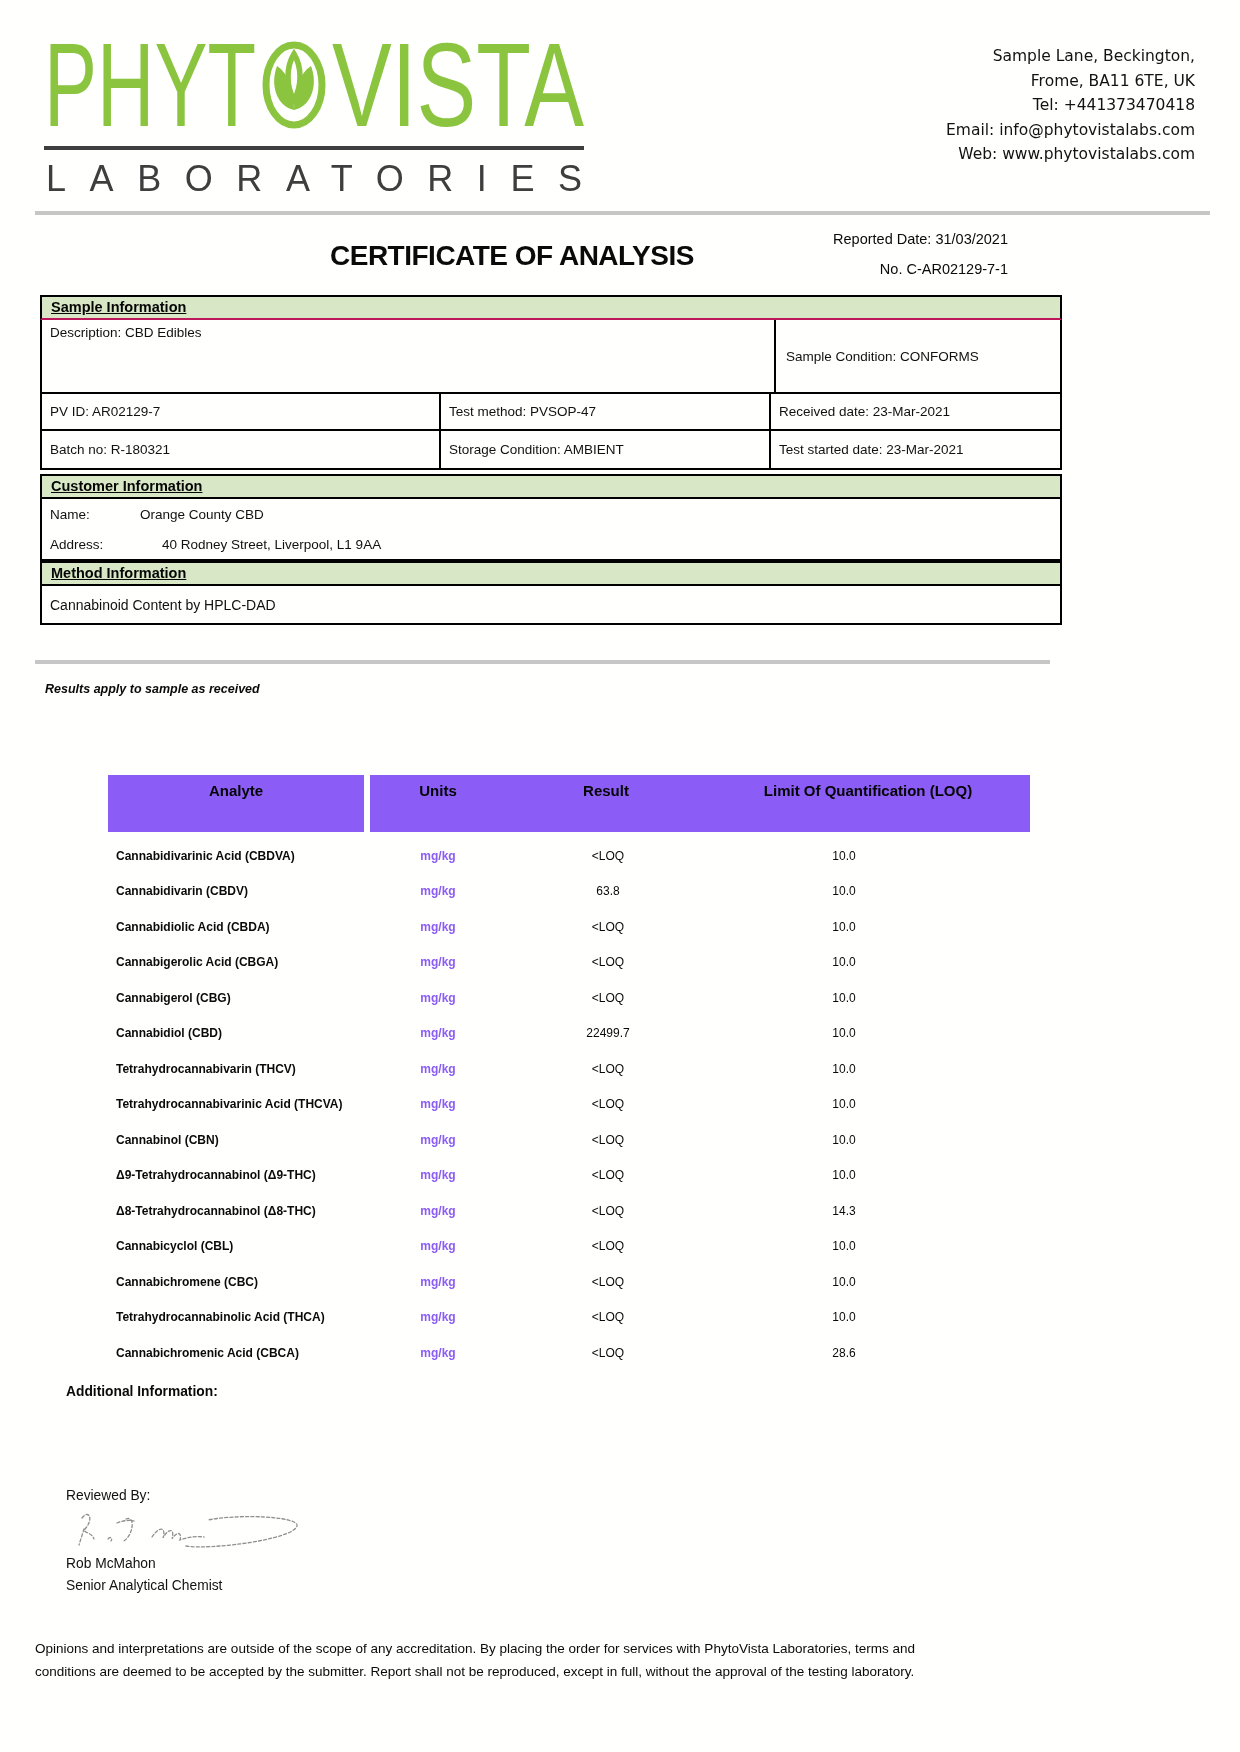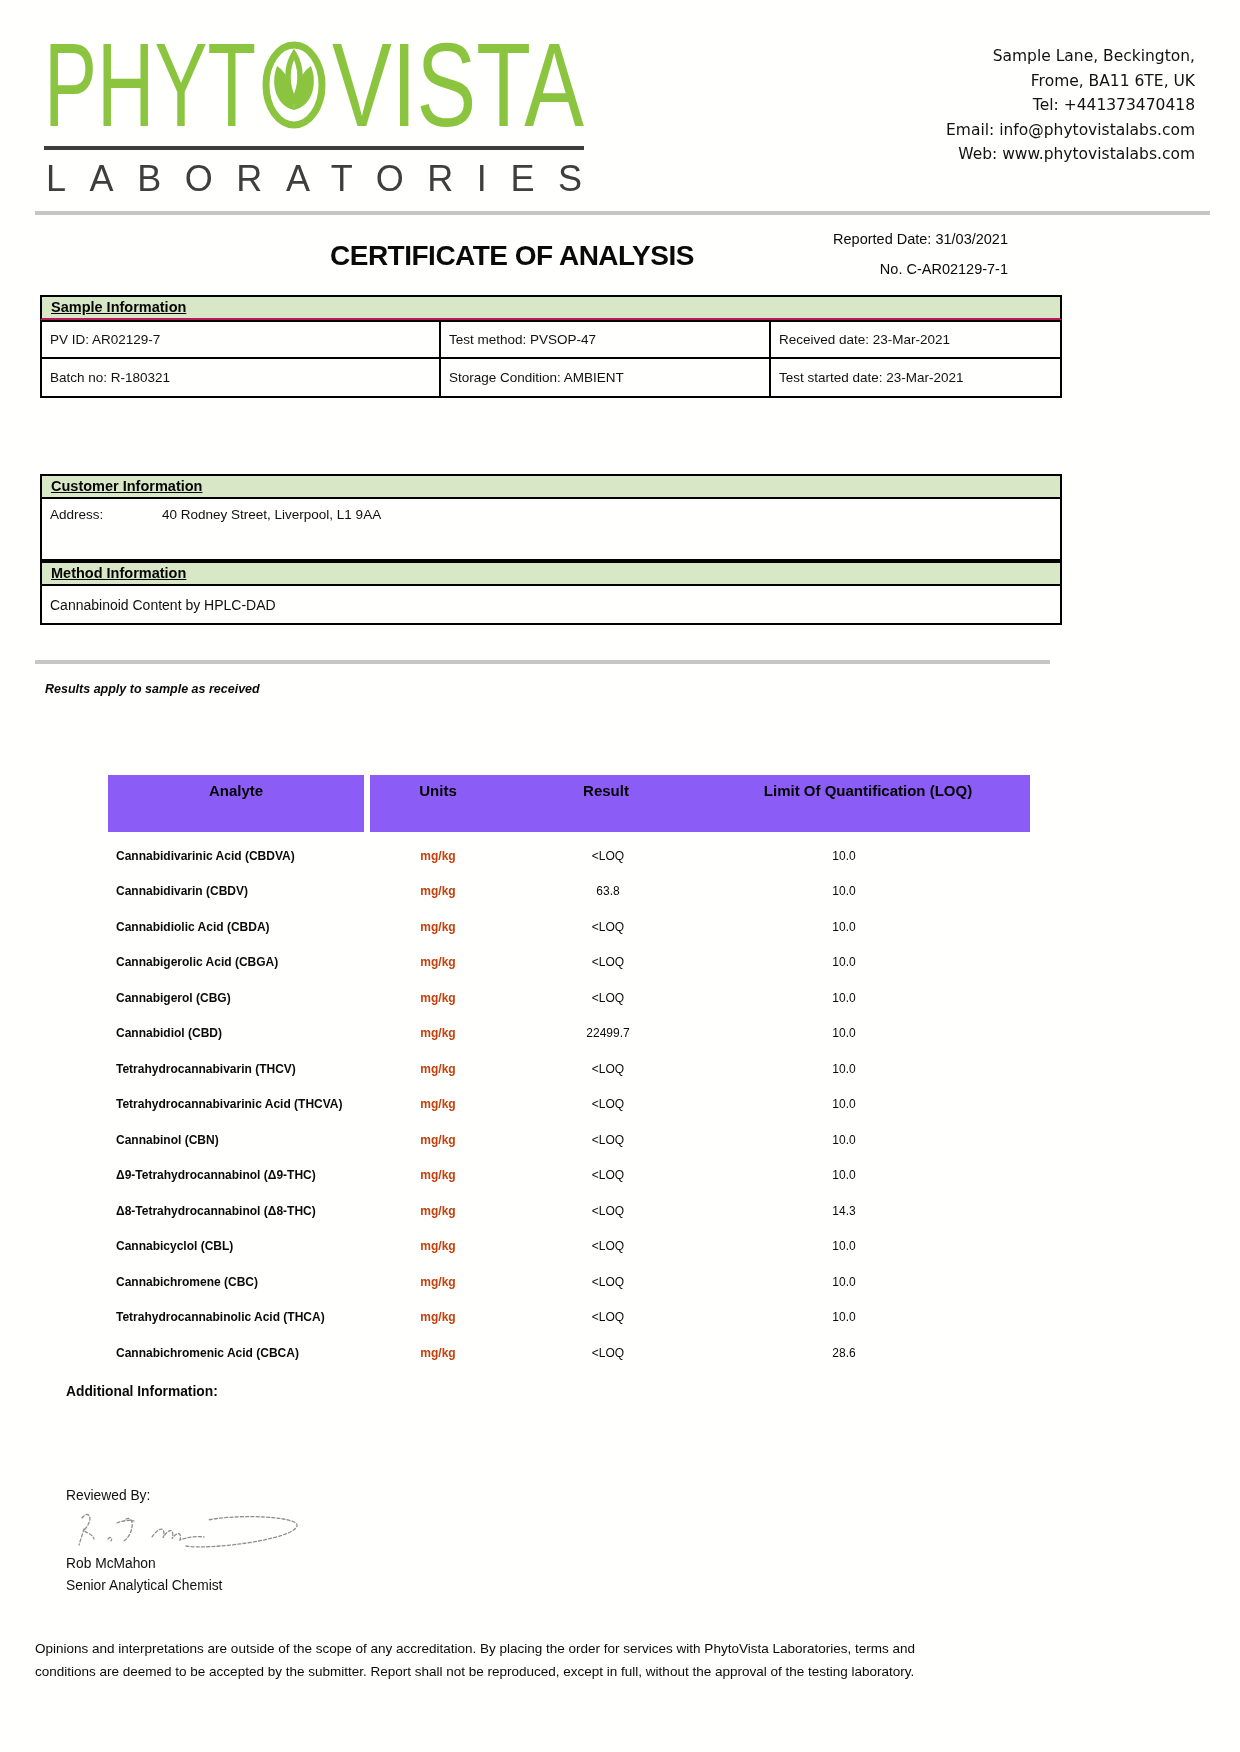--- a/index.html
+++ b/index.html
@@ -60,21 +60,21 @@
     font-size:12.5px; font-weight:bold; font-style:italic; color:#0a0a0a;
   }
   .res-header { position:absolute; left:108px; top:775px; display:flex; }
   .res-h-block { background:#8b5cf6; height:57px; padding-top:7px; font-size:15px; font-weight:bold; color:#050505; }
   .res-h-analyte { width:256px; text-align:center; margin-right:6px; }
   .res-h-rest { width:660px; display:grid; grid-template-columns:136px 200px 324px; }
   .res-h-rest div { text-align:center; }
   .res-rows { position:absolute; left:108px; top:838px; width:880px; }
   .res-row { display:grid; grid-template-columns:260px 140px 200px 272px; height:35.5px; align-items:center; }
   .c-analyte { font-size:12px; font-weight:bold; padding-left:8px; color:#0a0a0a; }
-  .c-units   { font-size:12px; font-weight:bold; text-align:center; color:#c2410c; }
+  .c-units   { font-size:12px; font-weight:bold; text-align:center; color:#8b5cf6; }
   .c-result  { font-size:12px; text-align:center; color:#0a0a0a; }
   .c-loq     { font-size:12px; text-align:center; color:#0a0a0a; }
   
   .additional { position:absolute; left:66px; top:1384px; font-size:13.8px; font-weight:bold; color:#0a0a0a; }
   .reviewed   { position:absolute; left:66px; top:1488px; font-size:13.8px; }
   .signature  { position:absolute; left:68px; top:1506px; }
   .reviewer-name  { position:absolute; left:66px; top:1556px; font-size:13.8px; }
   .reviewer-title { position:absolute; left:66px; top:1578px; font-size:13.8px; }
   .footer {
     position:absolute; left:35px; top:1638px; width:928px;
@@ -115,38 +115,45 @@
   <div class="report-meta">
     <div>Reported Date: 31/03/2021</div>
     <div>No. C-AR02129-7-1</div>
   </div>
 
   <div class="sec sample-box">
     <div class="bar">
       <span>Sample Information</span>
     </div>
     <div class="box">
+      <div class="desc-row">
+        <div class="desc-cell">Description: CBD Edibles</div>
+        <div class="cond-cell">Sample Condition: CONFORMS</div>
+      </div>
       <div class="tri-row">
         <div class="c1">PV ID: AR02129-7</div>
         <div class="c2">Test method: PVSOP-47</div>
         <div class="c3">Received date: 23-Mar-2021</div>
       </div>
       <div class="tri-row last">
         <div class="c1">Batch no: R-180321</div>
         <div class="c2">Storage Condition: AMBIENT</div>
         <div class="c3">Test started date: 23-Mar-2021</div>
       </div>
     </div>
   </div>
 
   <div class="sec bar customer-bar">
     <span>Customer Information</span>
   </div>
   <div class="sec box customer-box">
     <div class="cust-line">
+      <span class="lbl-name">Name:</span><span>Orange County CBD</span>
+    </div>
+    <div class="cust-line">
       <span class="lbl-addr">Address:</span><span>40 Rodney Street, Liverpool, L1 9AA</span>
     </div>
   </div>
 
   <div class="sec bar method-bar">
     <span>Method Information</span>
   </div>
   <div class="sec box method-box">
     <div>Cannabinoid Content by HPLC-DAD</div>
   </div>

